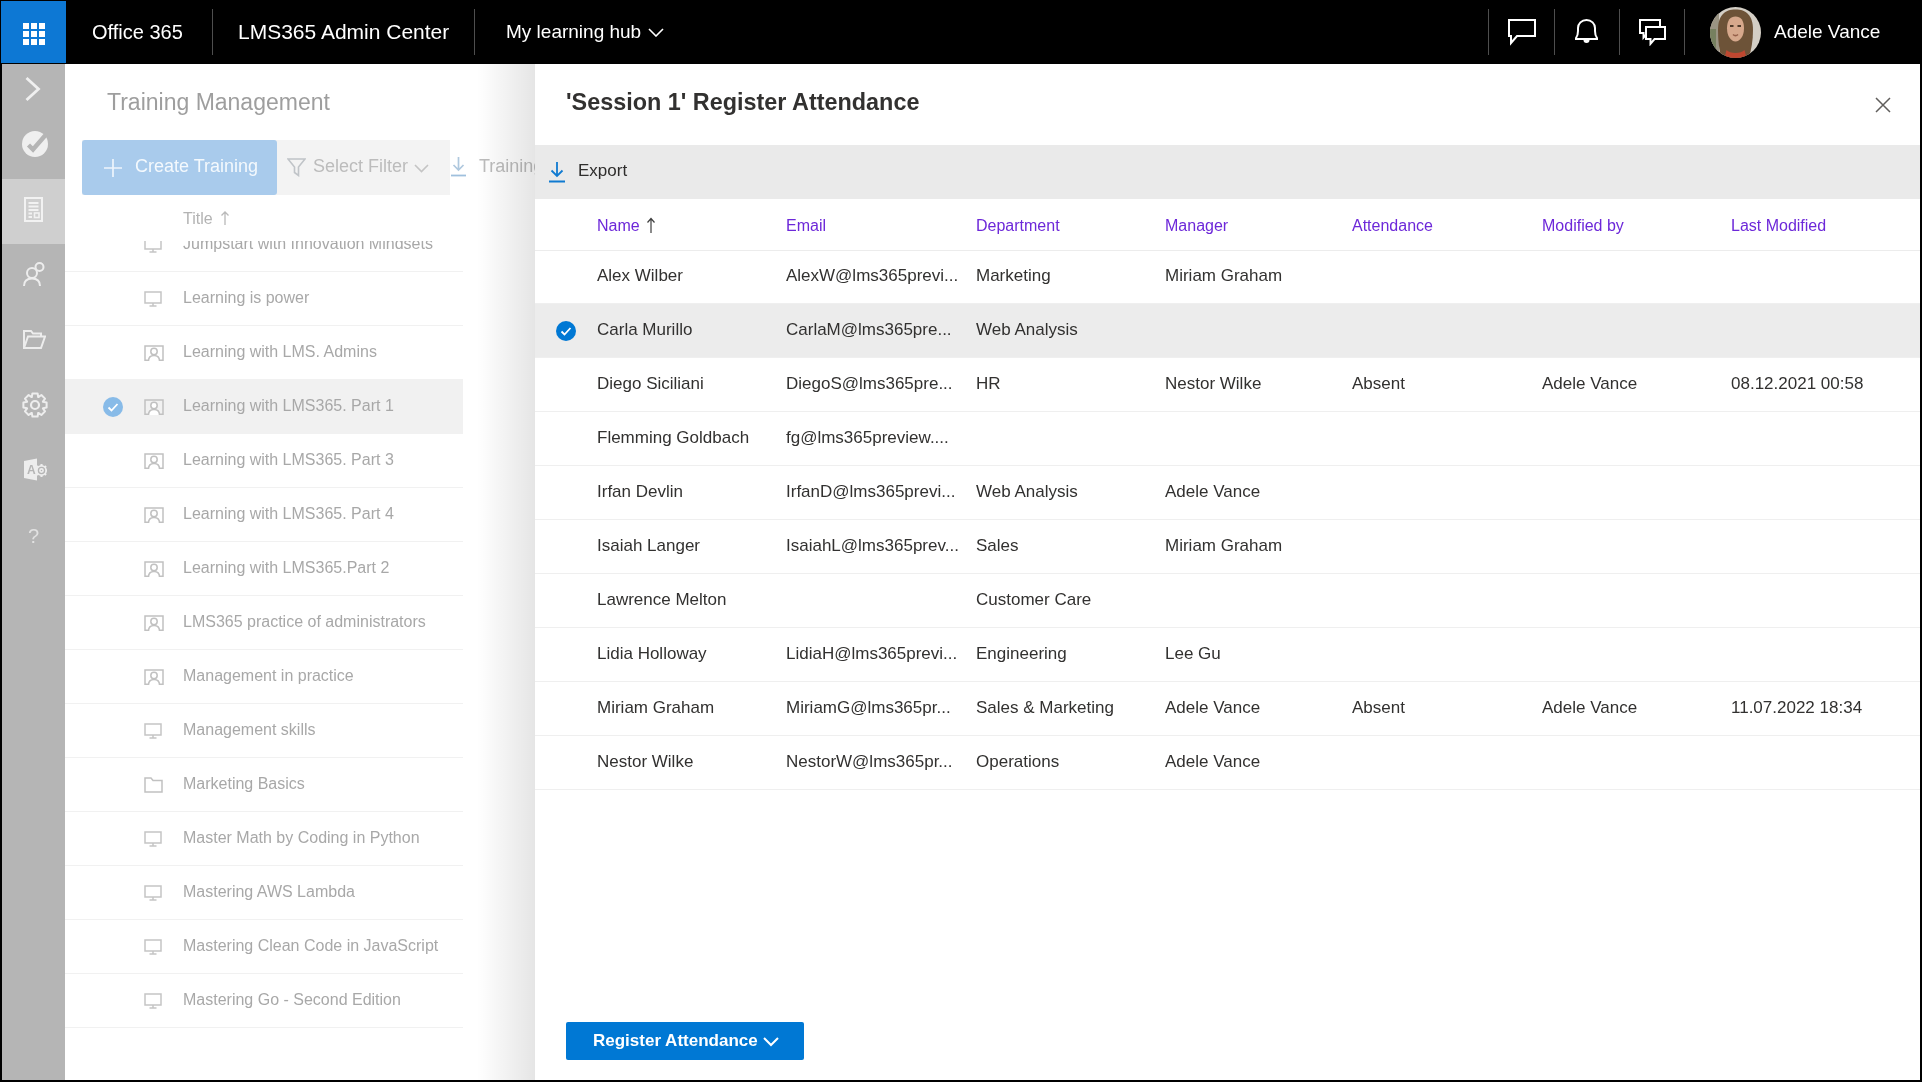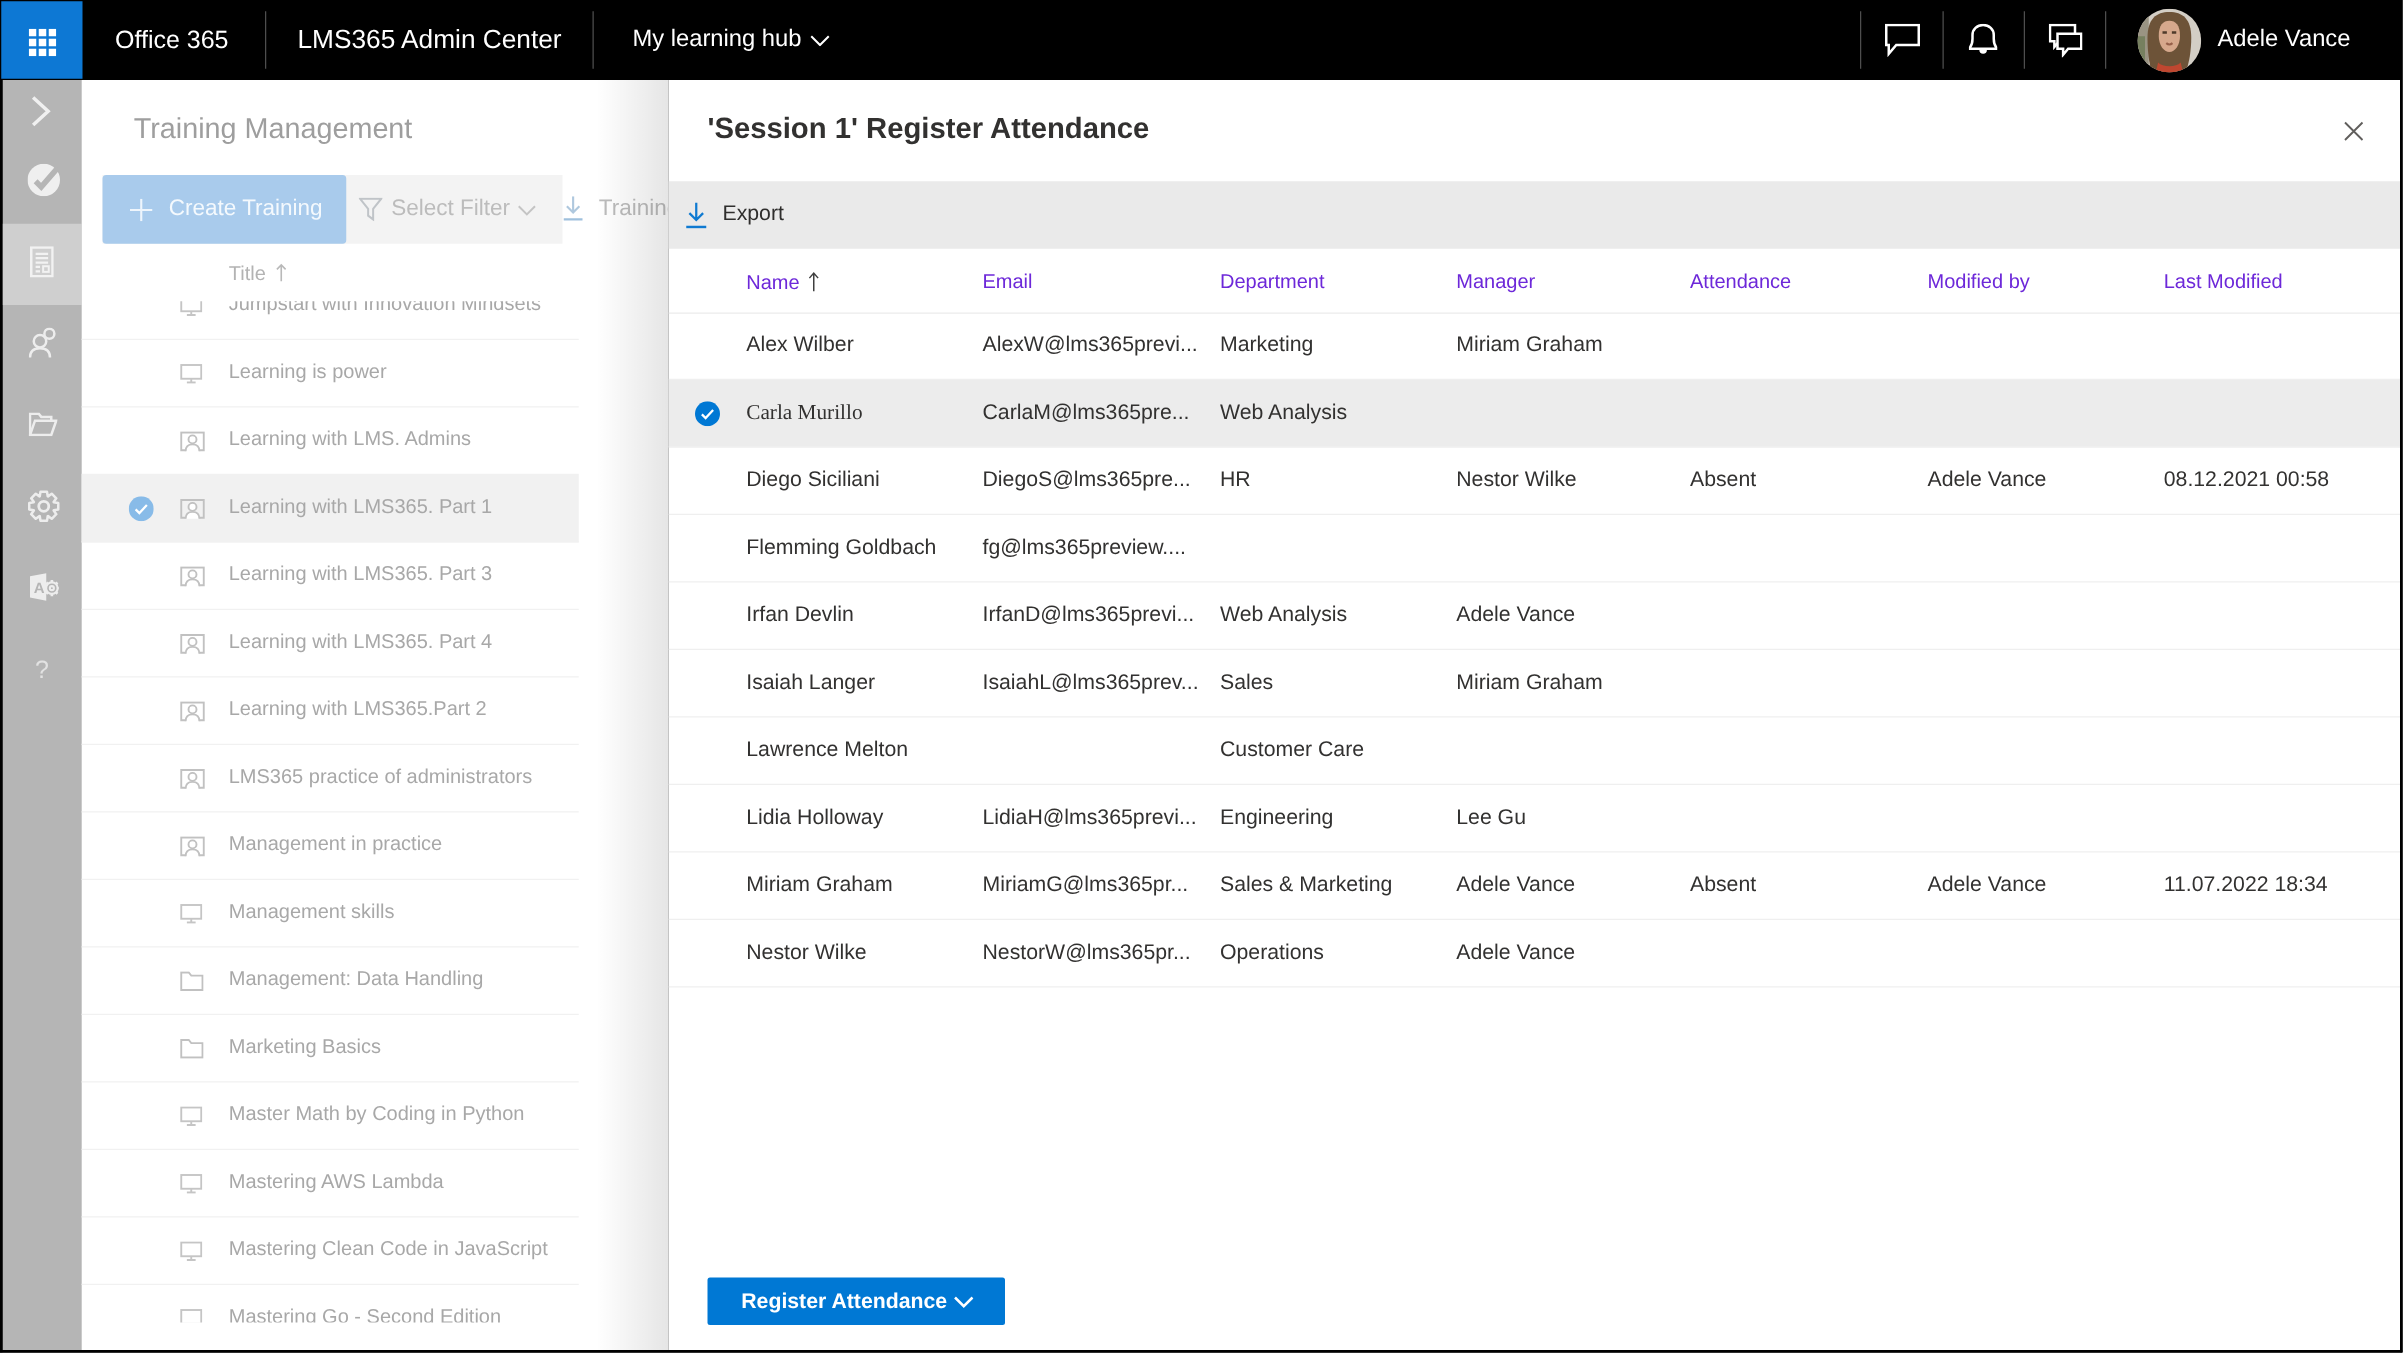--- a/index.html
+++ b/index.html
@@ -294,28 +294,20 @@
               </g>
             </svg></div>
           <div class="t">Management skills</div>
         </div>
         <div class="lrow">
           <div style="position:absolute;left:79px;top:19px;"><svg width="19" height="16" viewBox="0 0 19 16">
               <g stroke="#c1c1c1" stroke-width="1.5" fill="none">
                 <path d="M1 15 V1 H7 L9 3.5 H18 V15 Z"></path>
               </g>
             </svg></div>
-          <div class="t">Management: Data Handling</div>
-        </div>
-        <div class="lrow">
-          <div style="position:absolute;left:79px;top:19px;"><svg width="19" height="16" viewBox="0 0 19 16">
-              <g stroke="#c1c1c1" stroke-width="1.5" fill="none">
-                <path d="M1 15 V1 H7 L9 3.5 H18 V15 Z"></path>
-              </g>
-            </svg></div>
           <div class="t">Marketing Basics</div>
         </div>
         <div class="lrow">
           <div style="position:absolute;left:79px;top:19px;"><svg width="18" height="16" viewBox="0 0 18 16">
               <g stroke="#c5c5c5" stroke-width="1.5" fill="none">
                 <rect x="1" y="1" width="16" height="11"></rect>
                 <path d="M9 12 V15 M5.5 15 H12.5"></path>
               </g>
             </svg></div>
           <div class="t">Master Math by Coding in Python</div>
@@ -380,21 +372,21 @@
         <div class="pc" style="left:62px;">Alex Wilber</div>
         <div class="pc" style="left:251px;">AlexW@lms365previ...</div>
         <div class="pc" style="left:441px;">Marketing</div>
         <div class="pc" style="left:630px;">Miriam Graham</div>
       </div>
       <div class="prow sel">
         <div style="position:absolute;left:21px;top:17px;"><svg width="20" height="20" viewBox="0 0 20 20">
             <circle cx="10" cy="10" r="10" fill="#0078d4"></circle>
             <path d="M5.5 10.5 L8.5 13.5 L14.5 7" stroke="#fff" stroke-width="1.8" fill="none"></path>
           </svg></div>
-        <div class="pc" style="left:62px;font-family:Liberation Serif, serif;">Carla Murillo</div>
+        <div class="pc" style="left:62px;">Carla Murillo</div>
         <div class="pc" style="left:251px;">CarlaM@lms365pre...</div>
         <div class="pc" style="left:441px;">Web Analysis</div>
       </div>
       <div class="prow">
         <div class="pc" style="left:62px;">Diego Siciliani</div>
         <div class="pc" style="left:251px;">DiegoS@lms365pre...</div>
         <div class="pc" style="left:441px;">HR</div>
         <div class="pc" style="left:630px;">Nestor Wilke</div>
         <div class="pc" style="left:817px;">Absent</div>
         <div class="pc" style="left:1007px;">Adele Vance</div>

